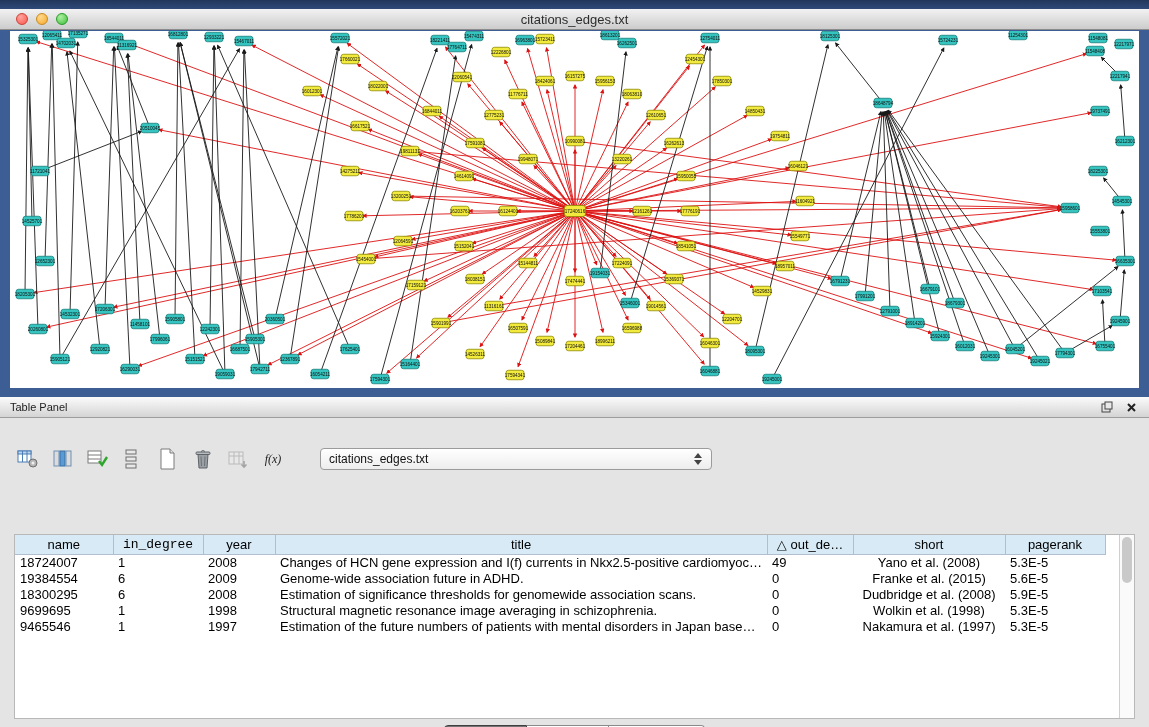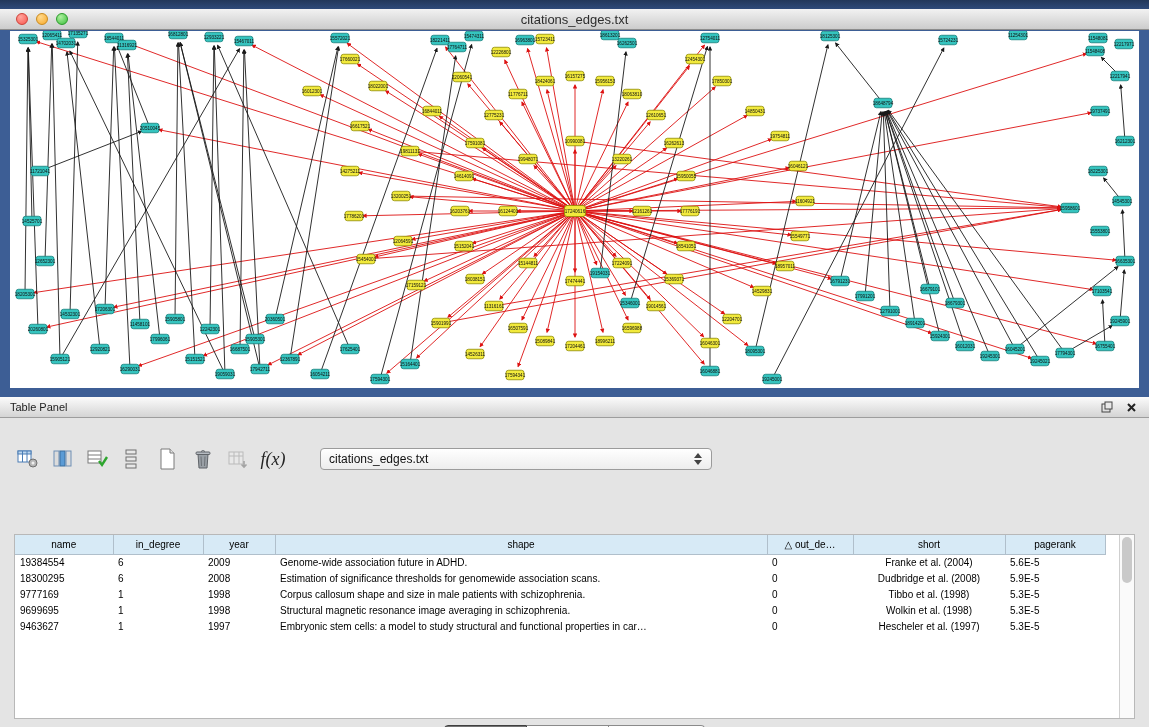--- a/index.html
+++ b/index.html
@@ -31,38 +31,38 @@
   .panel-header {
     height:21px; background:linear-gradient(#fbfbfb,#d4d4d4); border-bottom:1px solid #9d9d9d;
     display:flex; align-items:center; padding:0 10px; font-size:11px; color:#1e1e1e;
   }
   .panel-header .spacer { flex:1; }
   .hdr-btn { width:16px; height:14px; display:flex; align-items:center; justify-content:center; margin-left:8px; cursor:default; }
 
   .panel-body { position:relative; height:308px; }
   .toolbar { display:flex; align-items:center; gap:11px; margin:26px 0 0 16px; height:30px; }
   .tool-btn { width:24px; height:24px; display:flex; align-items:center; justify-content:center; }
-  .fx { font-family:"Liberation Serif", serif; font-style:italic; font-size:18px; color:#222; }
+  .fx { font-family:"Liberation Serif", serif; font-style:italic; font-size:12px; color:#222; }
   .dropdown {
     width:392px; height:22px; margin-left:24px; border:1px solid #9b9b9b; border-radius:4px;
     background:linear-gradient(#ffffff,#ededed); display:flex; align-items:center;
     padding:0 8px; font-size:12px; color:#111; box-shadow:inset 0 1px 0 #fff;
   }
   .dd-arrows { margin-left:auto; display:flex; }
 
   .table-wrap { position:absolute; left:14px; top:90px; width:1121px; height:185px; background:#fff; border:1px solid #b8b8b8; overflow:hidden; }
-  table { border-collapse:collapse; table-layout:fixed; width:1106px; font-size:10px; }
+  table { border-collapse:collapse; table-layout:fixed; width:1106px; font-size:13px; }
   thead th {
     height:19px; background:#d7eaf6; border:1px solid #b0bfcb; border-top:none;
     font-weight:normal; text-align:center; padding:0 2px; white-space:nowrap; overflow:hidden; color:#000;
   }
   thead th:first-child { border-left:none; }
   thead th.filler { background:#fff; border:none; }
   thead th:nth-child(1){ width:98px; }
-  thead th:nth-child(2){ width:90px; }
+  thead th:nth-child(2){ width:90px;font-family:Liberation Mono, monospace; }
   thead th:nth-child(3){ width:72px; }
   thead th:nth-child(4){ width:492px; }
   thead th:nth-child(5){ width:86px; }
   thead th:nth-child(6){ width:152px; }
   thead th:nth-child(7){ width:100px; }
   tbody td { height:16px; padding:0 5px; white-space:nowrap; overflow:hidden; color:#000; }
   tbody td:nth-child(6) { text-align:center; }
   .vscroll { position:absolute; right:0; top:0; bottom:0; width:15px; background:#fafafa; border-left:1px solid #cfcfcf; }
   .vscroll .thumb { position:absolute; left:2px; right:2px; top:2px; height:46px; border-radius:5px; background:#c9c9c9; }
 
@@ -904,71 +904,71 @@
       </div>
     </div>
 
     <div class="table-wrap">
       <table id="data-table">
         <thead>
             <tr>
               <th>name</th>
               <th>in_degree</th>
               <th>year</th>
-              <th>shape</th>
+              <th>title</th>
               <th>△ out_de…</th>
               <th>short</th>
               <th>pagerank</th>
               <th class="filler"></th>
             </tr>
           </thead>
         <tbody>
             <tr>
+              <td>18724007</td>
+              <td>1</td>
+              <td>2008</td>
+              <td>Changes of HCN gene expression and I(f) currents in Nkx2.5-positive cardiomyoc…</td>
+              <td>49</td>
+              <td>Yano et al. (2008)</td>
+              <td>5.3E-5</td>
+            </tr>
+            <tr>
               <td>19384554</td>
               <td>6</td>
               <td>2009</td>
               <td>Genome-wide association future in ADHD.</td>
               <td>0</td>
-              <td>Franke et al. (2004)</td>
+              <td>Franke et al. (2015)</td>
               <td>5.6E-5</td>
             </tr>
             <tr>
               <td>18300295</td>
               <td>6</td>
               <td>2008</td>
               <td>Estimation of significance thresholds for genomewide association scans.</td>
               <td>0</td>
               <td>Dudbridge et al. (2008)</td>
               <td>5.9E-5</td>
             </tr>
             <tr>
-              <td>9777169</td>
-              <td>1</td>
-              <td>1998</td>
-              <td>Corpus callosum shape and size in male patients with schizophrenia.</td>
-              <td>0</td>
-              <td>Tibbo et al. (1998)</td>
-              <td>5.3E-5</td>
-            </tr>
-            <tr>
               <td>9699695</td>
               <td>1</td>
               <td>1998</td>
               <td>Structural magnetic resonance image averaging in schizophrenia.</td>
               <td>0</td>
               <td>Wolkin et al. (1998)</td>
               <td>5.3E-5</td>
             </tr>
             <tr>
-              <td>9463627</td>
+              <td>9465546</td>
               <td>1</td>
               <td>1997</td>
-              <td>Embryonic stem cells: a model to study structural and functional properties in car…</td>
+              <td>Estimation of the future numbers of patients with mental disorders in Japan base…</td>
               <td>0</td>
-              <td>Hescheler et al. (1997)</td>
+              <td>Nakamura et al. (1997)</td>
               <td>5.3E-5</td>
             </tr>
           </tbody>
       </table>
       <div class="vscroll">
         <div class="thumb"></div>
       </div>
     </div>
 
     <div class="tabbar" id="tabbar">

